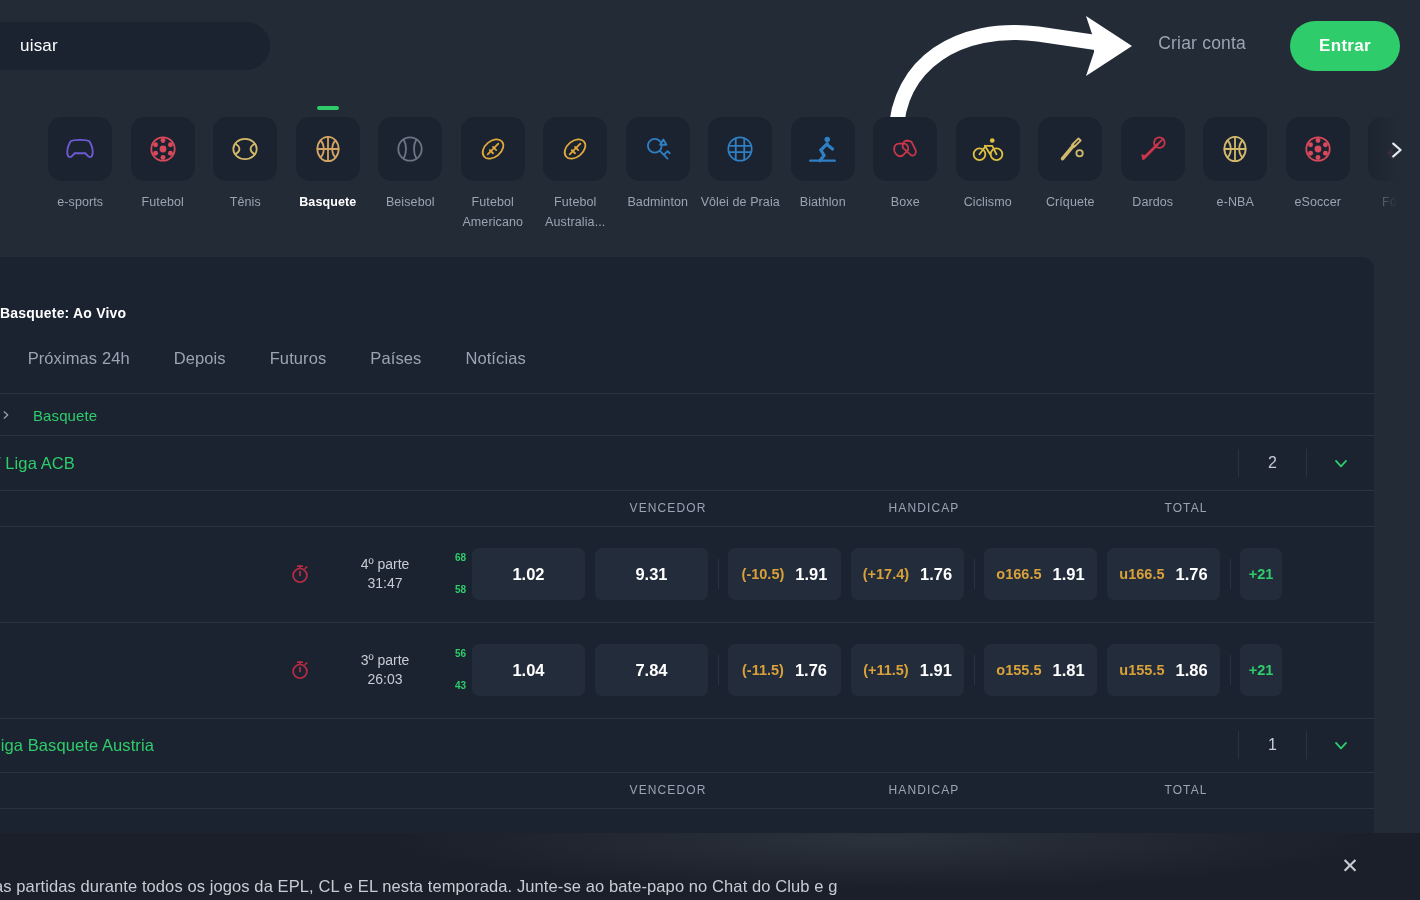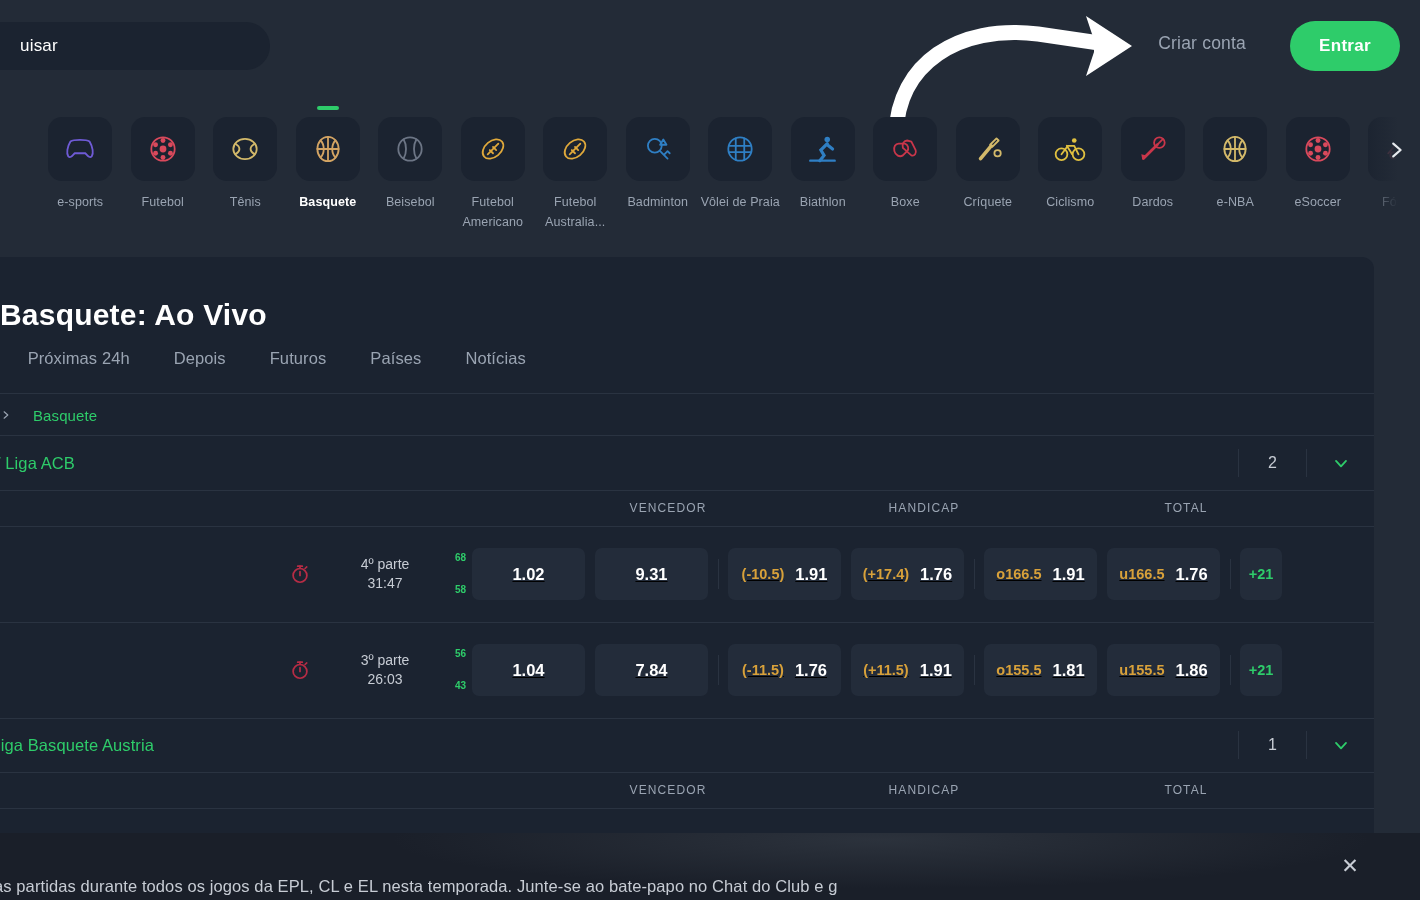--- a/index.html
+++ b/index.html
@@ -78,22 +78,22 @@
     background: linear-gradient(to right, rgba(35,43,55,0) 0%, #232b37 60%);
     z-index: 4; pointer-events: none;
   }
 
   
   .main-card {
     position: absolute; left: -46px; top: 257px; width: 1420px; height: 600px;
     background: #1b2330; border-radius: 12px; overflow: hidden;
   }
   .card-title {
-    position: absolute; left: 46px; top: 41px;
-    font-size: 30px; font-weight: bold; color: #ffffff; letter-spacing: .2px;
+    position: absolute; left: 46px; top: 48px;
+    font-size: 14px; font-weight: bold; color: #ffffff; letter-spacing: .2px;
   }
   .tabs {
     position: absolute; left: -10px; top: 92px; width: 1420px; height: 36px;
     display: flex; align-items: flex-start;
   }
   .tab {
     position: relative; padding: 0 22px; height: 36px;
     font-size: 16.5px; color: #9aa4b2; letter-spacing: .1px; cursor: pointer;
     white-space: nowrap;
   }
@@ -169,21 +169,21 @@
     font-size: 14px; color: #c7ccd4; line-height: 19px;
   }
   .score-cell {
     width: 44px; flex: 0 0 44px; text-align: right; padding-right: 6px;
     color: #2ecc6a; font-size: 10px; font-weight: bold; line-height: 32px;
   }
   .odds-group { display: flex; align-items: center; }
   .odd-btn {
     height: 52px; background: #232c3a; border-radius: 7px;
     display: flex; align-items: center; justify-content: center;
-    gap: 11px; cursor: pointer; margin-right: 10px; text-decoration: underline;
+    gap: 11px; cursor: pointer; margin-right: 10px;
   }
   .odd-btn.w { width: 113px; }
   .odd-btn.h { width: 113px; }
   .odd-line { color: #d8a13a; font-size: 14.5px; font-weight: bold; }
   .odd-val { color: #ffffff; font-size: 16.5px; font-weight: bold; }
   .group-sep { width: 1px; height: 30px; background: #2a3341; margin: 0 9px 0 0; }
   .more-btn {
     width: 42px; height: 52px; background: #232c3a; border-radius: 7px;
     display: flex; align-items: center; justify-content: center;
     color: #2ecc6a; font-size: 14.5px; font-weight: bold; cursor: pointer;
@@ -346,38 +346,38 @@
             <svg width="34" height="34" viewBox="0 0 32 32">
               <path d="M10 11 C7 11 5 14 6 18 C7 22 11 24 14 22 L18 18 C20 16 19 12 16 11 Z" stroke="#c9364a" stroke-width="1.7" fill="none" stroke-linecap="round" stroke-linejoin="round"></path>
               <path d="M18 8 C15 8 13 11 14 15 L22 22 C25 23 27 20 26 17 L22 9 Z" stroke="#c9364a" stroke-width="1.7" fill="none" stroke-linecap="round" stroke-linejoin="round"></path>
             </svg>
           </div>
           <div class="sport-label">Boxe</div>
         </div>
         <div class="sport-item">
           <div class="sport-tile">
             <svg width="34" height="34" viewBox="0 0 32 32">
-              <path d="M9 25 L19 13" stroke="#d3b96a" stroke-width="3.4" stroke-linecap="round" fill="none"></path>
-              <path d="M18 12 L24 6 L26 8 L20 14 Z" stroke="#d3b96a" stroke-width="1.7" fill="none" stroke-linecap="round" stroke-linejoin="round"></path>
-              <circle cx="25" cy="20" r="3" stroke="#d3b96a" stroke-width="1.7" fill="none" stroke-linecap="round" stroke-linejoin="round"></circle>
-            </svg>
-          </div>
-          <div class="sport-label">Críquete</div>
-        </div>
-        <div class="sport-item">
-          <div class="sport-tile">
-            <svg width="34" height="34" viewBox="0 0 32 32">
               <circle cx="8" cy="21" r="5.5" stroke="#e0c040" stroke-width="1.7" fill="none" stroke-linecap="round" stroke-linejoin="round"></circle>
               <circle cx="24" cy="21" r="5.5" stroke="#e0c040" stroke-width="1.7" fill="none" stroke-linecap="round" stroke-linejoin="round"></circle>
               <path d="M8 21 L14 13 L20 13 L24 21" stroke="#e0c040" stroke-width="1.7" fill="none" stroke-linecap="round" stroke-linejoin="round"></path>
               <path d="M13 13 L18 21" stroke="#e0c040" stroke-width="1.7" fill="none" stroke-linecap="round" stroke-linejoin="round"></path>
               <circle cx="20" cy="8" r="2.2" fill="#e0c040"></circle>
             </svg>
           </div>
           <div class="sport-label">Ciclismo</div>
+        </div>
+        <div class="sport-item">
+          <div class="sport-tile">
+            <svg width="34" height="34" viewBox="0 0 32 32">
+              <path d="M9 25 L19 13" stroke="#d3b96a" stroke-width="3.4" stroke-linecap="round" fill="none"></path>
+              <path d="M18 12 L24 6 L26 8 L20 14 Z" stroke="#d3b96a" stroke-width="1.7" fill="none" stroke-linecap="round" stroke-linejoin="round"></path>
+              <circle cx="25" cy="20" r="3" stroke="#d3b96a" stroke-width="1.7" fill="none" stroke-linecap="round" stroke-linejoin="round"></circle>
+            </svg>
+          </div>
+          <div class="sport-label">Críquete</div>
         </div>
         <div class="sport-item">
           <div class="sport-tile">
             <svg width="34" height="34" viewBox="0 0 32 32">
               <path d="M7 25 L20 12" stroke="#c9364a" stroke-width="2.6" stroke-linecap="round" fill="none"></path>
               <path d="M6 26 L5 21 L10 22 Z" fill="#c9364a"></path>
               <circle cx="22" cy="10" r="5" stroke="#c9364a" stroke-width="1.7" fill="none" stroke-linecap="round" stroke-linejoin="round"></circle>
               <path d="M19 13 L25 7" stroke="#c9364a" stroke-width="1.7" fill="none" stroke-linecap="round" stroke-linejoin="round"></path>
             </svg>
           </div>

